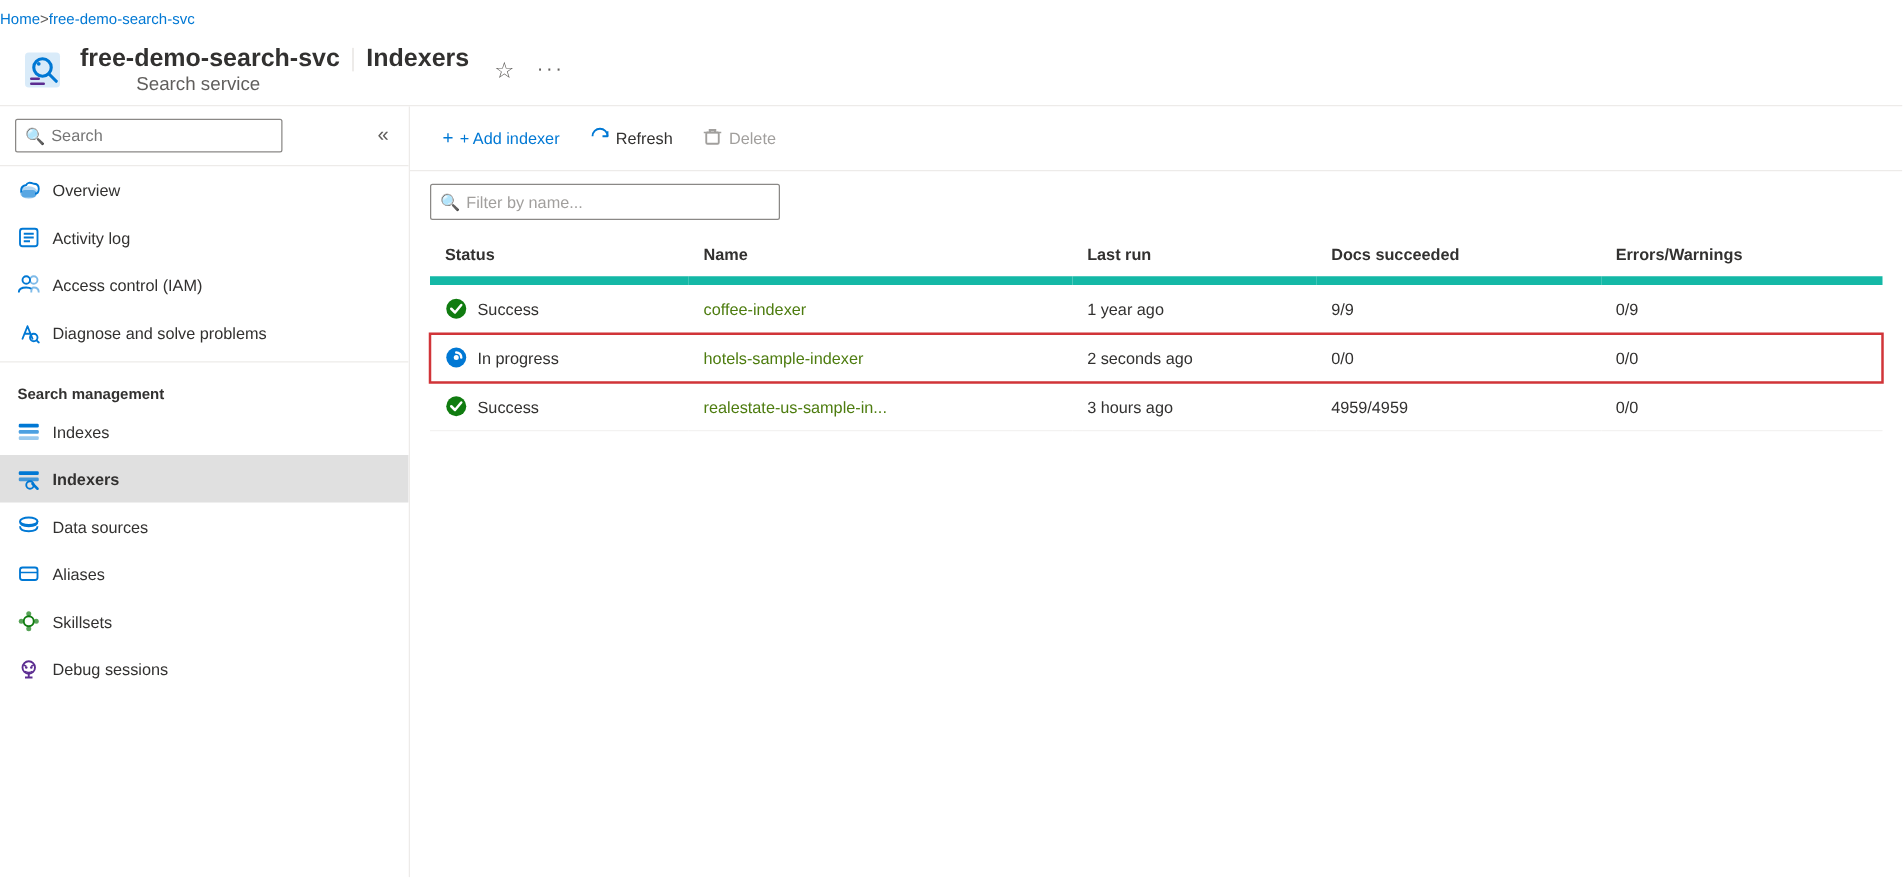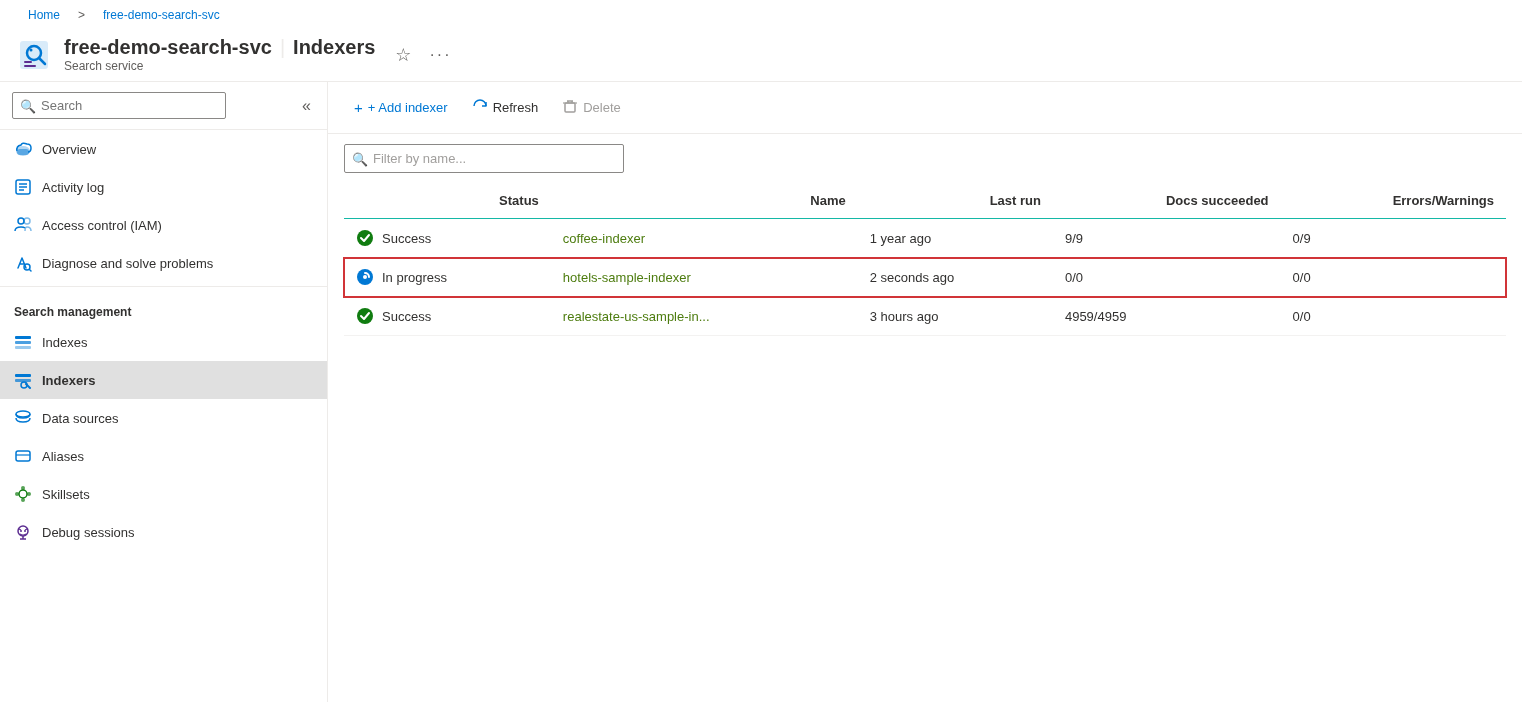--- a/index.html
+++ b/index.html
@@ -1,27 +1,27 @@
 <!DOCTYPE html>
 <html><head>
   <meta charset="utf-8">
   <style>
     * { box-sizing: border-box; margin: 0; padding: 0; }
     body { font-family: 'Segoe UI', Arial, sans-serif; font-size: 13px; color: #333; background: #fff; display: flex; flex-direction: column; height: 702px; overflow: hidden; }
 
-    .breadcrumb { display: flex; align-items: center; padding: 8px 28px; font-size: 12px; color: #0078d4; gap: 18px; }
+    .breadcrumb { display: flex; align-items: center; padding: 8px 0; font-size: 12px; color: #0078d4; gap: 0; }
     .breadcrumb span { color: #605e5c; }
     .breadcrumb a { color: #0078d4; text-decoration: none; cursor: pointer; }
 
     .header { display: flex; align-items: center; padding: 6px 16px 8px 16px; gap: 12px; border-bottom: 1px solid #edebe9; }
     .header-icon { width: 36px; height: 36px; display: flex; align-items: center; justify-content: center; }
     .header-icon svg { width: 32px; height: 32px; }
     .header-title { display: flex; flex-direction: column; }
     .header-title h1 { font-size: 20px; font-weight: 600; color: #323130; display: flex; align-items: center; gap: 8px; }
-    .header-title .subtitle { font-size: 12px; color: #605e5c; }
+    .header-title .subtitle { font-size: 15px; color: #605e5c; margin-left: 45px; }
     .header-actions { display: flex; align-items: center; gap: 8px; margin-left: 4px; }
     .star-btn { background: none; border: none; cursor: pointer; font-size: 18px; color: #605e5c; padding: 2px 4px; }
     .more-btn { background: none; border: none; cursor: pointer; font-size: 16px; color: #605e5c; padding: 2px 6px; letter-spacing: 2px; }
 
     .main-layout { display: flex; flex: 1; overflow: hidden; }
 
     .sidebar { width: 328px; min-width: 328px; border-right: 1px solid #edebe9; display: flex; flex-direction: column; overflow: hidden; position: relative; }
     .sidebar-search { padding: 10px 12px; border-bottom: 1px solid #edebe9; display: flex; align-items: center; gap: 6px; }
     .sidebar-search-input { flex: 1; border: 1px solid #8a8886; border-radius: 2px; padding: 5px 8px 5px 28px; font-size: 13px; color: #323130; outline: none; }
     .sidebar-search-wrapper { position: relative; flex: 1; }
@@ -42,21 +42,21 @@
     .toolbar-btn.disabled { color: #a19f9d; cursor: default; }
 
     .filter-bar { padding: 10px 16px; }
     .filter-input-wrapper { position: relative; display: inline-flex; align-items: center; }
     .filter-input { border: 1px solid #8a8886; border-radius: 2px; padding: 6px 8px 6px 28px; font-size: 13px; width: 280px; outline: none; color: #323130; }
     .filter-input::placeholder { color: #a19f9d; }
     .filter-icon { position: absolute; left: 8px; top: 50%; transform: translateY(-50%); color: #605e5c; font-size: 13px; pointer-events: none; }
 
     .table-container { flex: 1; overflow: auto; padding: 0 16px; }
     .indexers-table { width: 100%; border-collapse: collapse; }
-    .indexers-table th { text-align: right; font-weight: 600; font-size: 13px; color: #323130; padding: 10px 12px; border-bottom: 1px solid #14b8a6; }
+    .indexers-table th { text-align: left; font-weight: 600; font-size: 13px; color: #323130; padding: 10px 12px; border-bottom: 7px solid #14b8a6; }
     .indexers-table td { padding: 10px 12px; font-size: 13px; color: #323130; border-bottom: 1px solid #f3f2f1; vertical-align: middle; }
     .indexers-table tr.highlighted { outline: 2px solid #d13438; outline-offset: -1px; }
     .status-cell { display: flex; align-items: center; gap: 8px; }
     .status-icon { width: 18px; height: 18px; display: flex; align-items: center; justify-content: center; flex-shrink: 0; }
     .link-cell { color: #4d7c0f; cursor: pointer; text-decoration: none; }
 
     
     .sidebar-scroll::-webkit-scrollbar { width: 6px; }
     .sidebar-scroll::-webkit-scrollbar-track { background: #f3f2f1; }
     .sidebar-scroll::-webkit-scrollbar-thumb { background: #c8c6c4; border-radius: 3px; }

